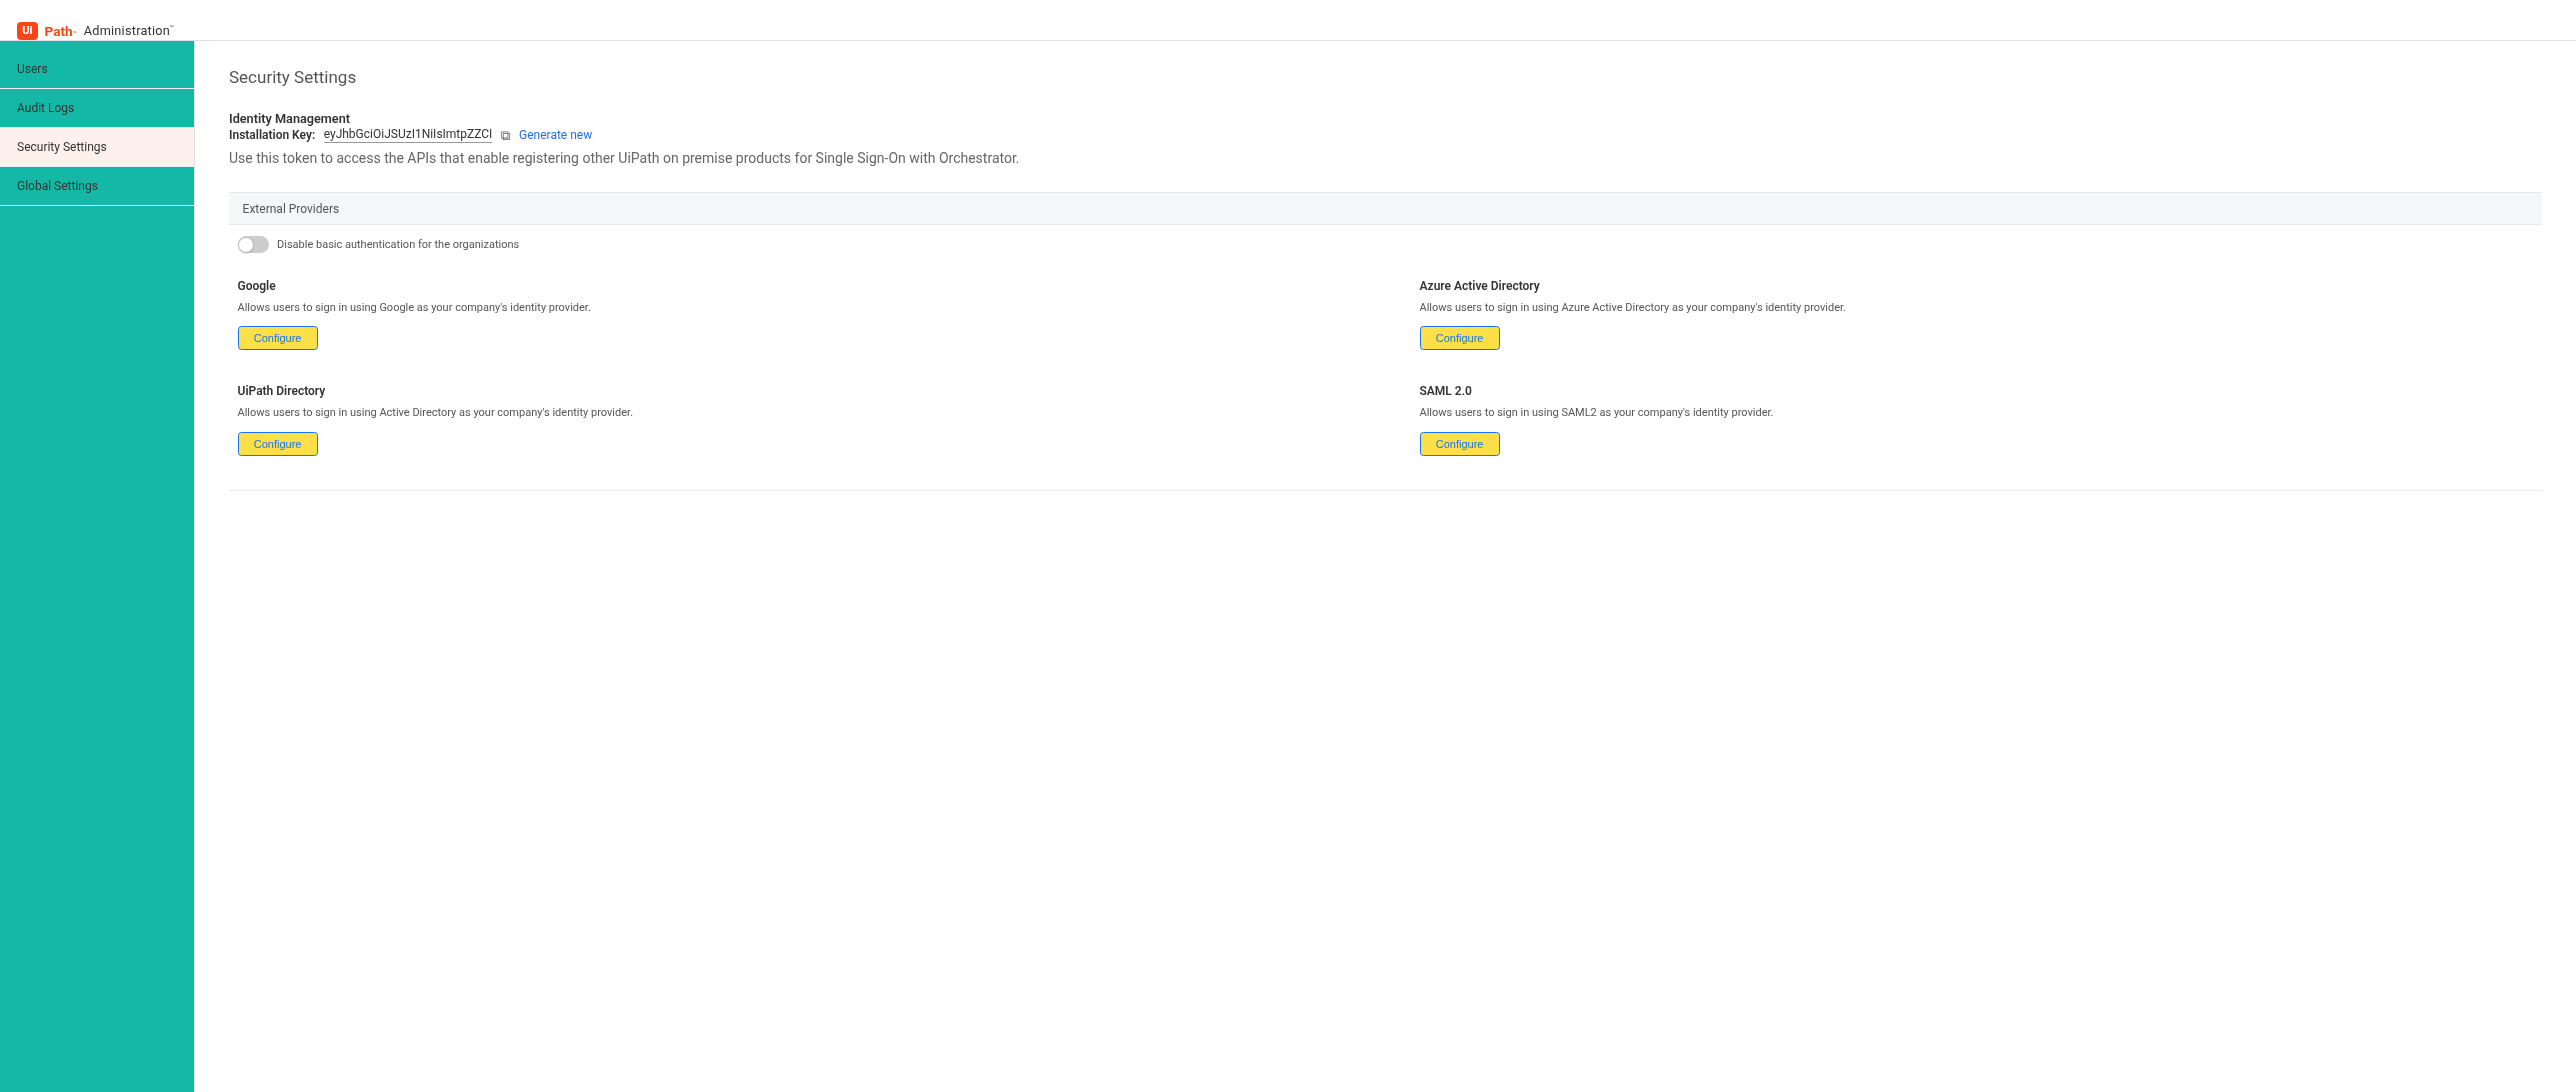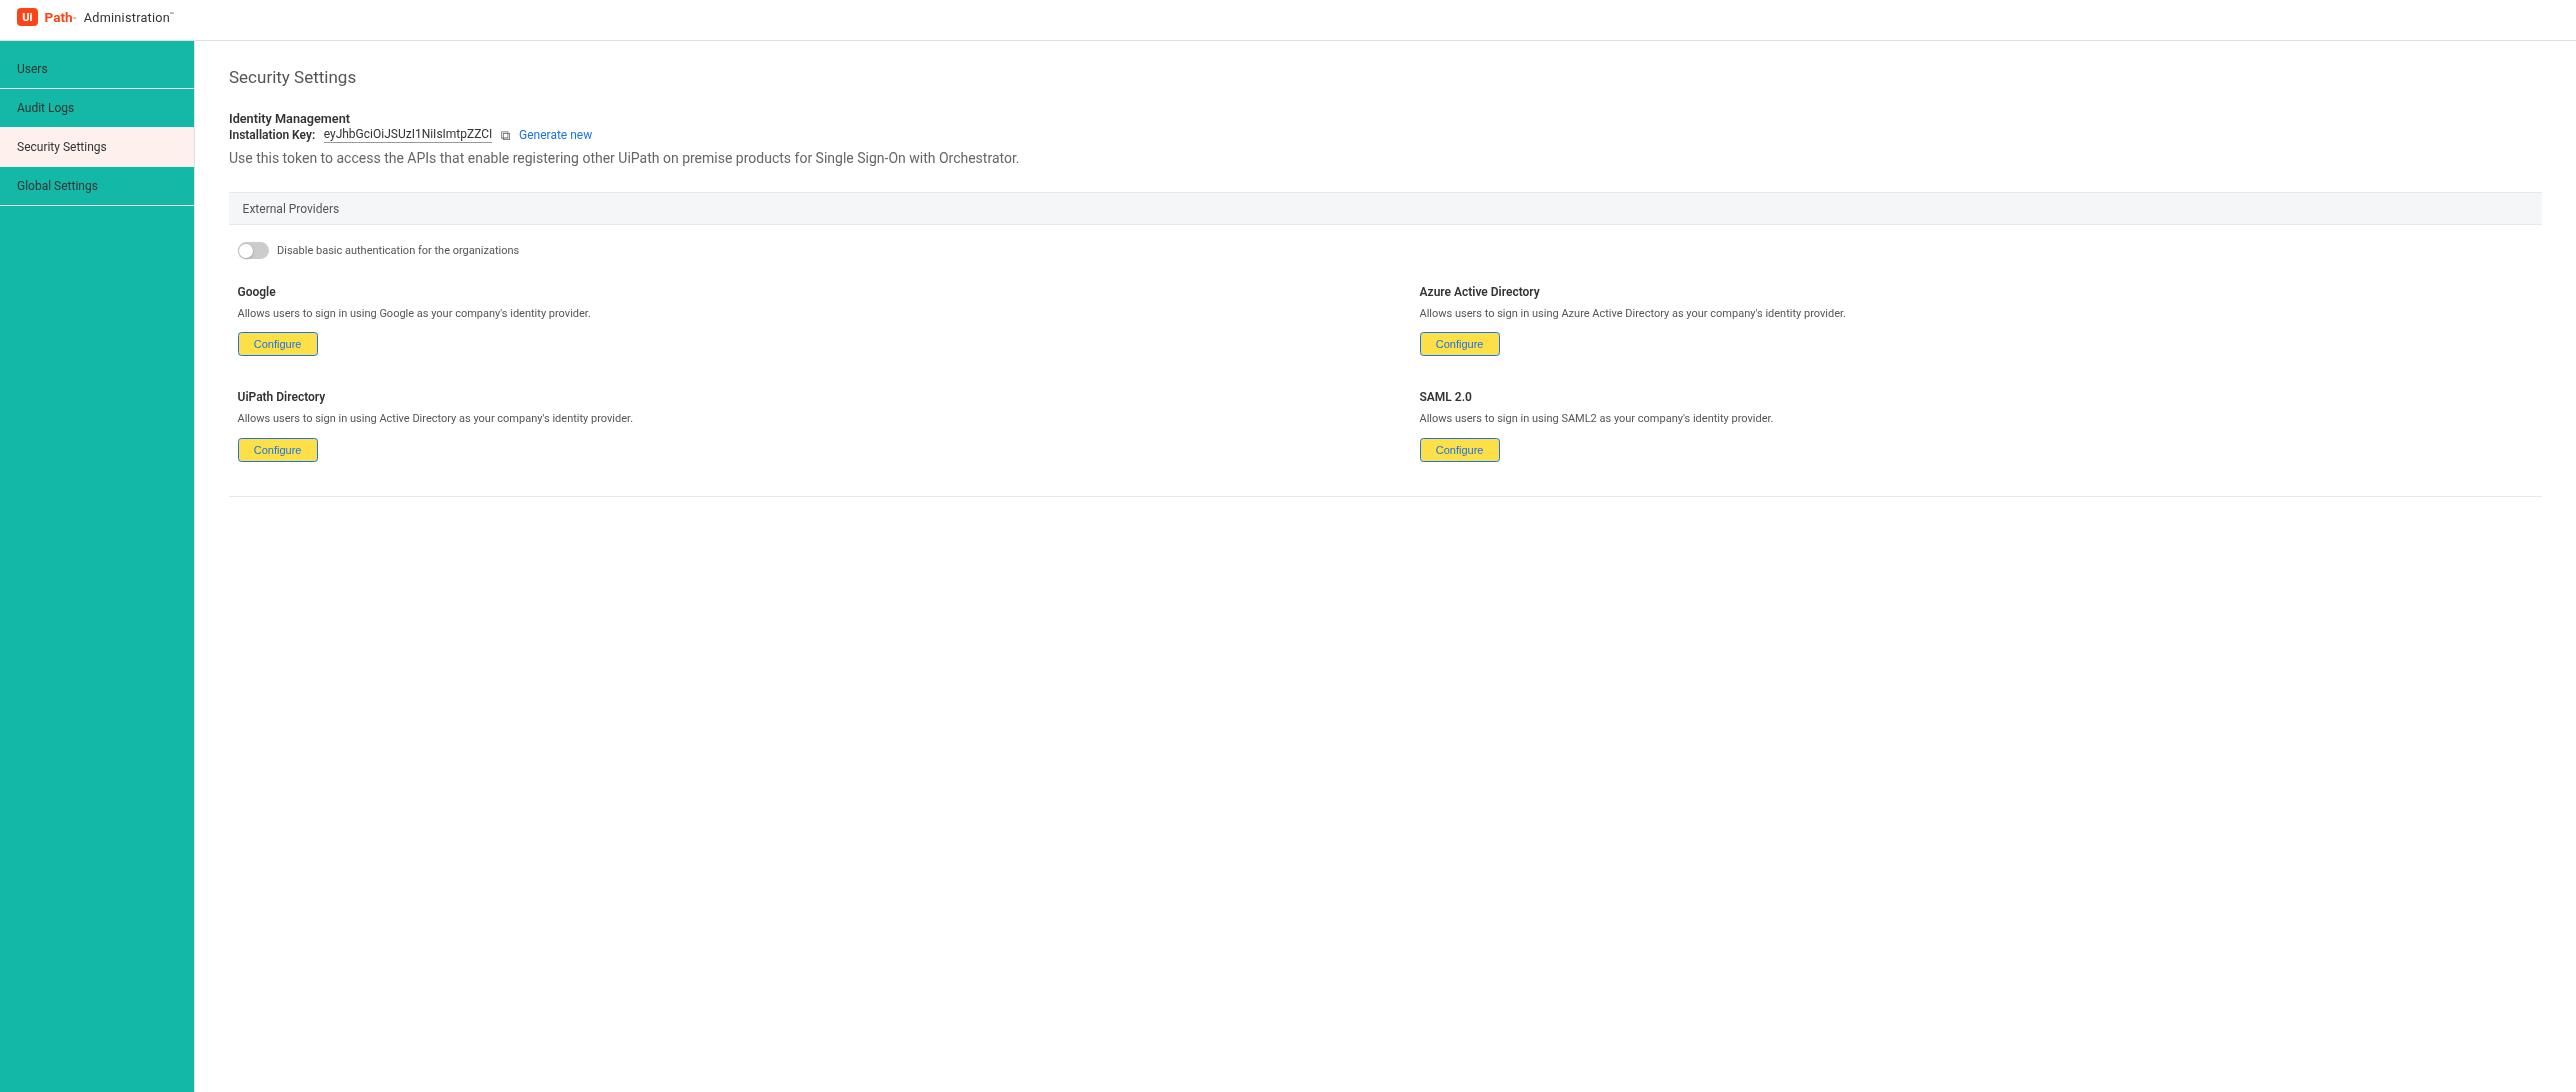--- a/index.html
+++ b/index.html
@@ -1,20 +1,20 @@
 <!DOCTYPE html>
 <html style="font-size:13.6px"><head>
   <meta charset="utf-8">
   <style>
     * { box-sizing: border-box; margin: 0; padding: 0; }
     body { font-family: -apple-system, BlinkMacSystemFont, 'Segoe UI', Roboto, sans-serif; background: #fff; color: #333; font-size: 12px; }
 
     
     .app-container { display: flex; flex-direction: column; height: 100vh; }
-    .header { display: flex; align-items: flex-start; padding: 8px 17px; height: 41px; border-bottom: 0.8px solid #e0e0e0; background: #fff; }
+    .header { display: flex; align-items: flex-end; padding: 0 17px; height: 41px; border-bottom: 0.8px solid #e0e0e0; background: #fff; }
     .main-layout { display: flex; flex: 1; overflow: hidden; }
     .sidebar { width: 195px; border-right: 0.8px solid #e0e0e0; background: #14b8a6; flex-shrink: 0; }
     .content { flex: 1; overflow-y: auto; padding: 25.5px 34px; }
 
     
     .logo { display: flex; align-items: center; gap: 6.8px; }
     .logo-ui { background: #fa4616; color: #fff; font-weight: 800; font-size: 11px; border-radius: 3.4px; padding: 1.7px 4.2px; border: 1.7px solid #fa4616; }
     .logo-path { color: #fa4616; font-weight: 700; font-size: 13.6px; }
     .logo-admin { color: #333; font-size: 12.7px; font-weight: 400; letter-spacing: 0.02em; }
     .logo-tm { font-size: 6.8px; vertical-align: super; color: #333; }
@@ -32,21 +32,21 @@
     
     .installation-key-row { display: flex; align-items: center; gap: 8.5px; margin-bottom: 6.8px; }
     .installation-key-label { font-weight: 600; font-size: 12px; color: #333; }
     .installation-key-value { font-size: 12px; color: #333; border-bottom: 0.8px solid #999; padding-bottom: 1.7px; max-width: 272px; overflow: hidden; text-overflow: ellipsis; white-space: nowrap; }
     .copy-icon { cursor: pointer; color: #666; font-size: 13.6px; }
     .generate-new-link { color: #1a73e8; cursor: pointer; font-size: 12px; text-decoration: none; }
 
     .key-description { font-size: 14px; color: #666; margin-bottom: 26px; }
 
     
-    .external-providers-header { background: #f5f6f8; padding: 8.5px 13.6px; font-size: 12px; color: #555; margin-bottom: 17px; border-top: 0.8px solid #e8e8e8; border-bottom: 0.8px solid #e8e8e8; }
+    .external-providers-header { background: #f5f6f8; padding: 8.5px 13.6px; font-size: 12px; color: #555; margin-bottom: 11px; border-top: 0.8px solid #e8e8e8; border-bottom: 0.8px solid #e8e8e8; }
 
     
     .toggle-row { display: flex; align-items: center; gap: 8.5px; margin-bottom: 25.5px; padding-left: 8.5px; }
     .toggle { width: 31px; height: 17px; background: #ccc; border-radius: 8.5px; position: relative; cursor: pointer; }
     .toggle-knob { width: 13.6px; height: 13.6px; background: #fff; border-radius: 50%; position: absolute; top: 1.7px; left: 1.7px; box-shadow: 0 0.8px 2.5px rgba(0,0,0,0.3); }
     .toggle-label { font-size: 11px; color: #555; }
 
     
     .providers-grid { display: grid; grid-template-columns: 1fr 1fr; gap: 34px 68px; padding: 0 8.5px 25.5px; margin-top: 24px; }
     .provider-card { display: flex; flex-direction: column; gap: 6.8px; }

